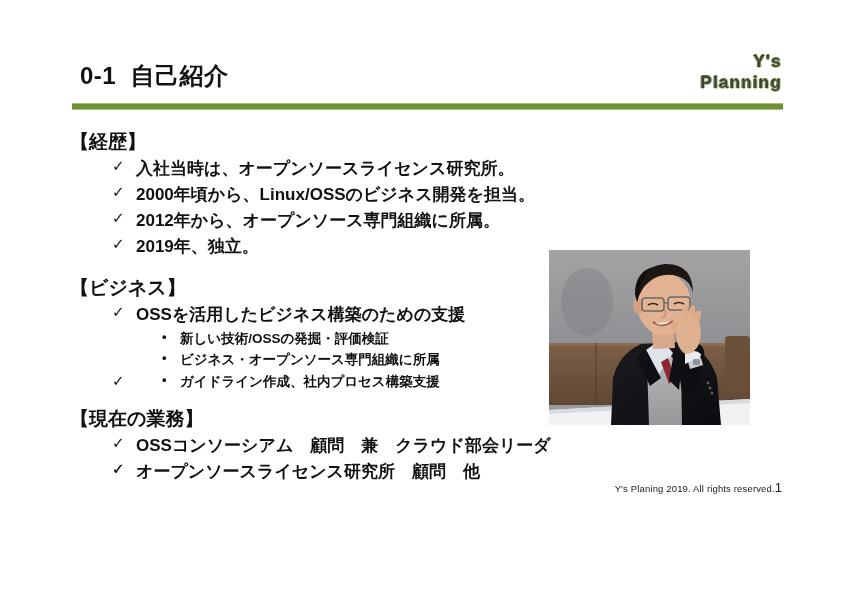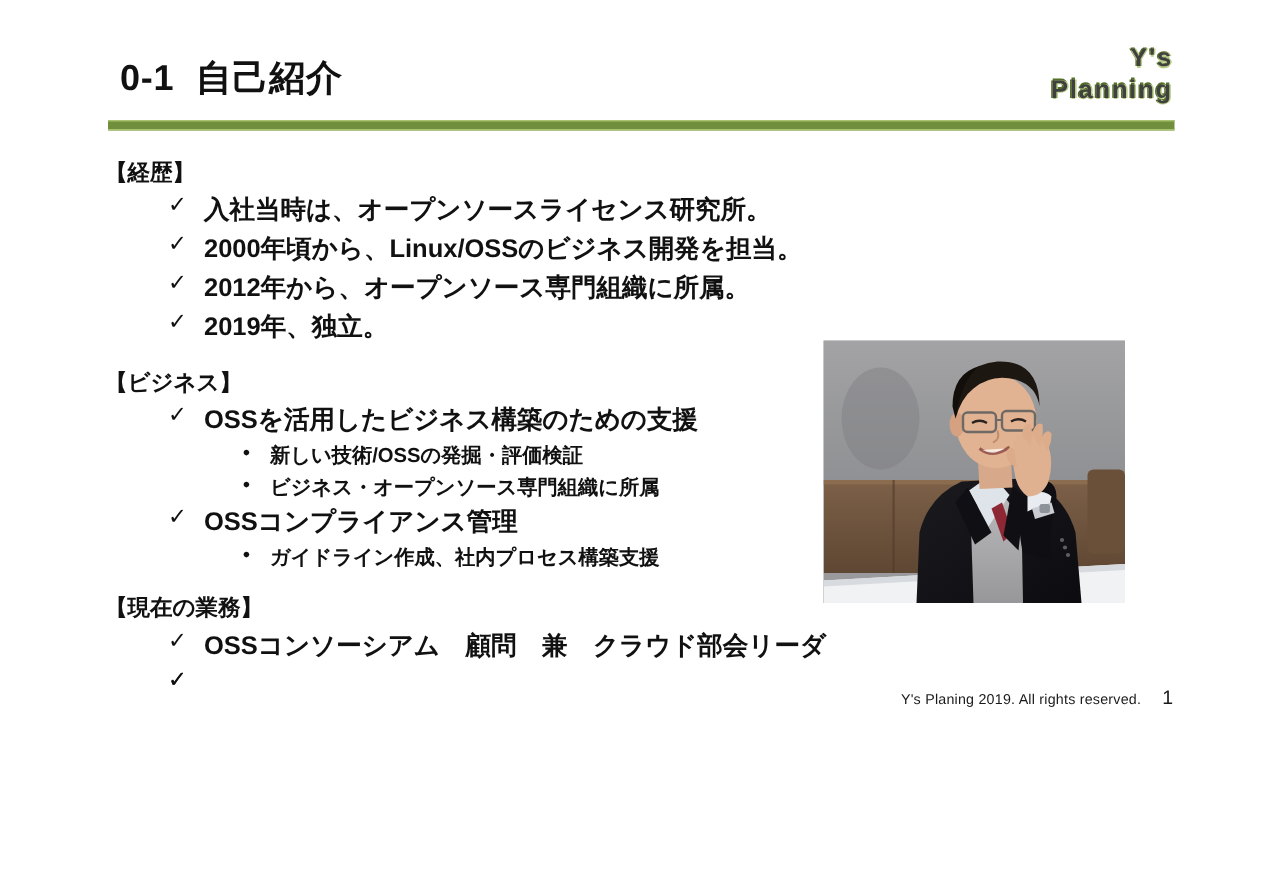--- a/index.html
+++ b/index.html
@@ -11,20 +11,21 @@
   body {
     font-family: "Liberation Sans", "DejaVu Sans", sans-serif;
     -webkit-font-smoothing: antialiased;
   }
   #slide {
     position: relative;
     width: 842px;
     height: 500px;
     background: #ffffff;
     overflow: hidden;
+    margin-top: 23px;
   }
 
   
   .slide-title {
     position: absolute;
     left: 80px;
     top: 40px;
     font-size: 24px;
     font-weight: bold;
     color: #111111;
@@ -66,21 +67,21 @@
 
   
   .content {
     position: absolute;
     left: 70px;
     top: 104px;
     width: 470px;
   }
   .section { margin-bottom: 2px; }
   .section-head {
-    font-size: 15px;
+    font-size: 19px;
     font-weight: bold;
     color: #111111;
     line-height: 1.55;
     white-space: pre;
   }
   ul.level1 {
     list-style: none;
     margin: 0;
     padding: 0 0 0 42px;
   }
@@ -139,21 +140,20 @@
   }
   .photo svg { display: block; }
 
   
   .footer {
     position: absolute;
     right: 60px;
     bottom: 28px;
     display: flex;
     align-items: baseline;
-    gap: 14px;
     font-size: 9.5px;
     color: #1a1a1a;
   }
   .footer .copy { letter-spacing: 0.15px; }
   .footer .pageno {
     font-size: 13px;
     color: #1a1a1a;
   }
 </style>
 </head>
@@ -205,21 +205,20 @@
               <span>新しい技術/OSSの発掘・評価検証</span>
             </li>
             <li>
               <span class="mark">•</span>
               <span>ビジネス・オープンソース専門組織に所属</span>
             </li>
           </ul>
         </li>
         <li>
           <span class="mark">✓</span>
-          <span>OSSコンプライアンス管理</span>
           <ul class="level2">
             <li>
               <span class="mark">•</span>
               <span>ガイドライン作成、社内プロセス構築支援</span>
             </li>
           </ul>
         </li>
       </ul>
     </div>
 
@@ -228,20 +227,21 @@
       <ul class="level1">
         <li>
           <span class="mark">✓</span>
           <span>OSSコンソーシアム　顧問　兼　クラウド部会リーダ</span>
         </li>
         <li>
           <span class="mark">✓</span>
         </li>
         <li>
           <span class="mark">✓</span>
+          <span>オープンソースライセンス研究所　顧問　他</span>
         </li>
       </ul>
     </div>
 
   </div>
 
   <div class="photo">
     <svg width="201" height="175" viewBox="0 0 201 175" xmlns="http://www.w3.org/2000/svg" aria-hidden="true">
       <defs>
         <linearGradient id="wall" x1="0" y1="0" x2="0" y2="1">

